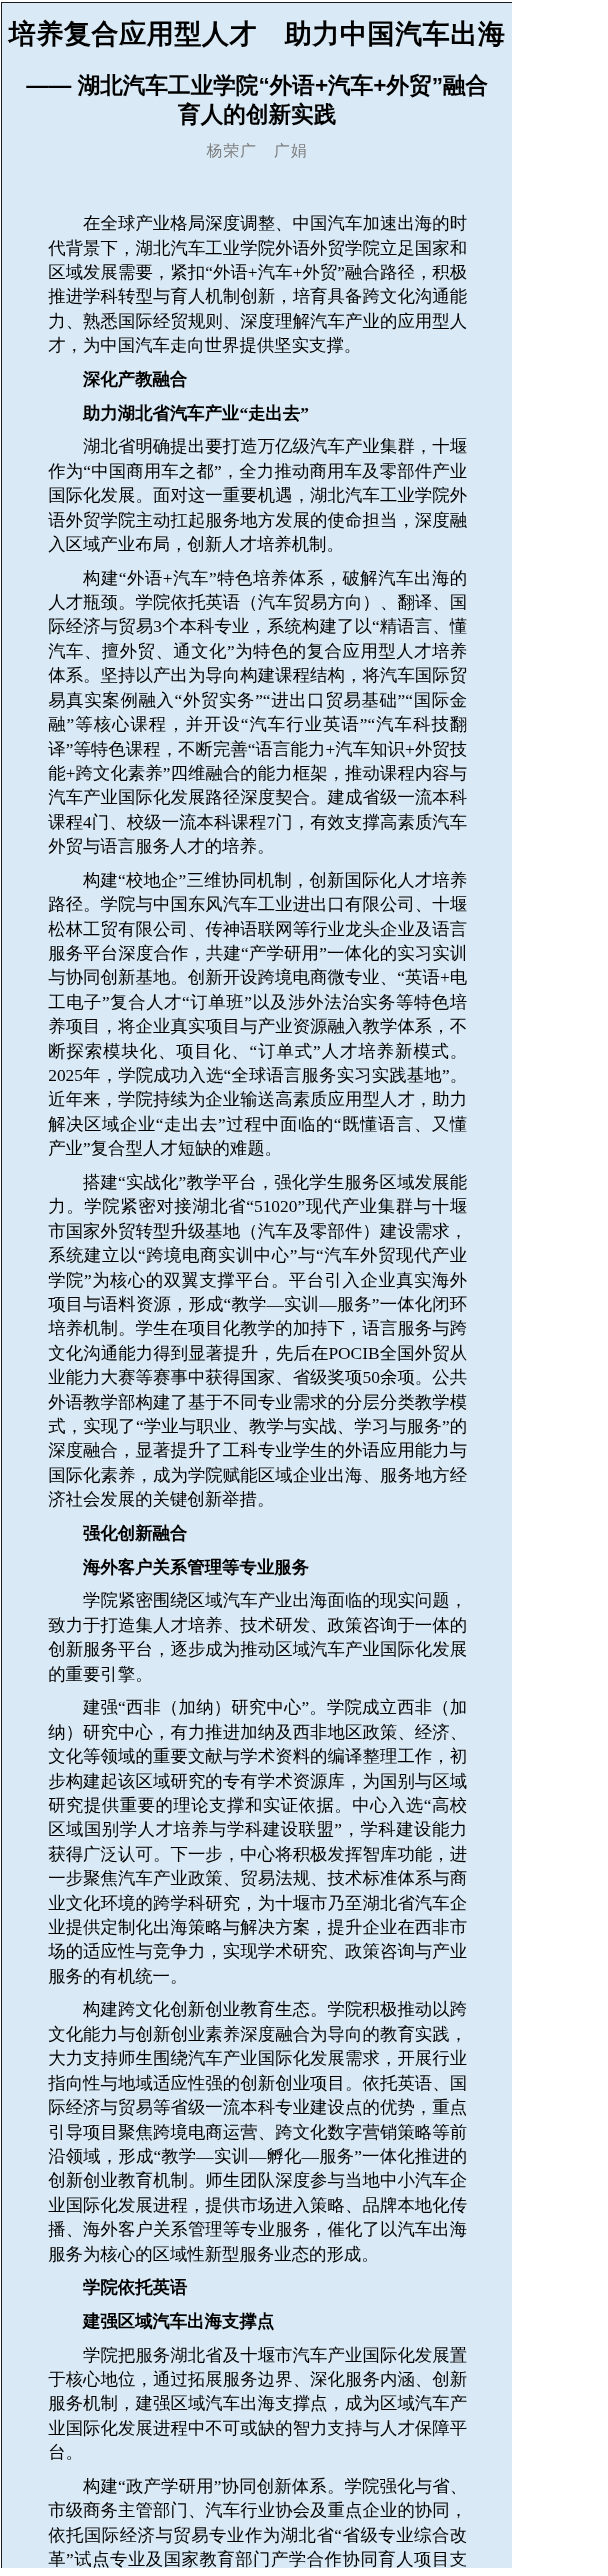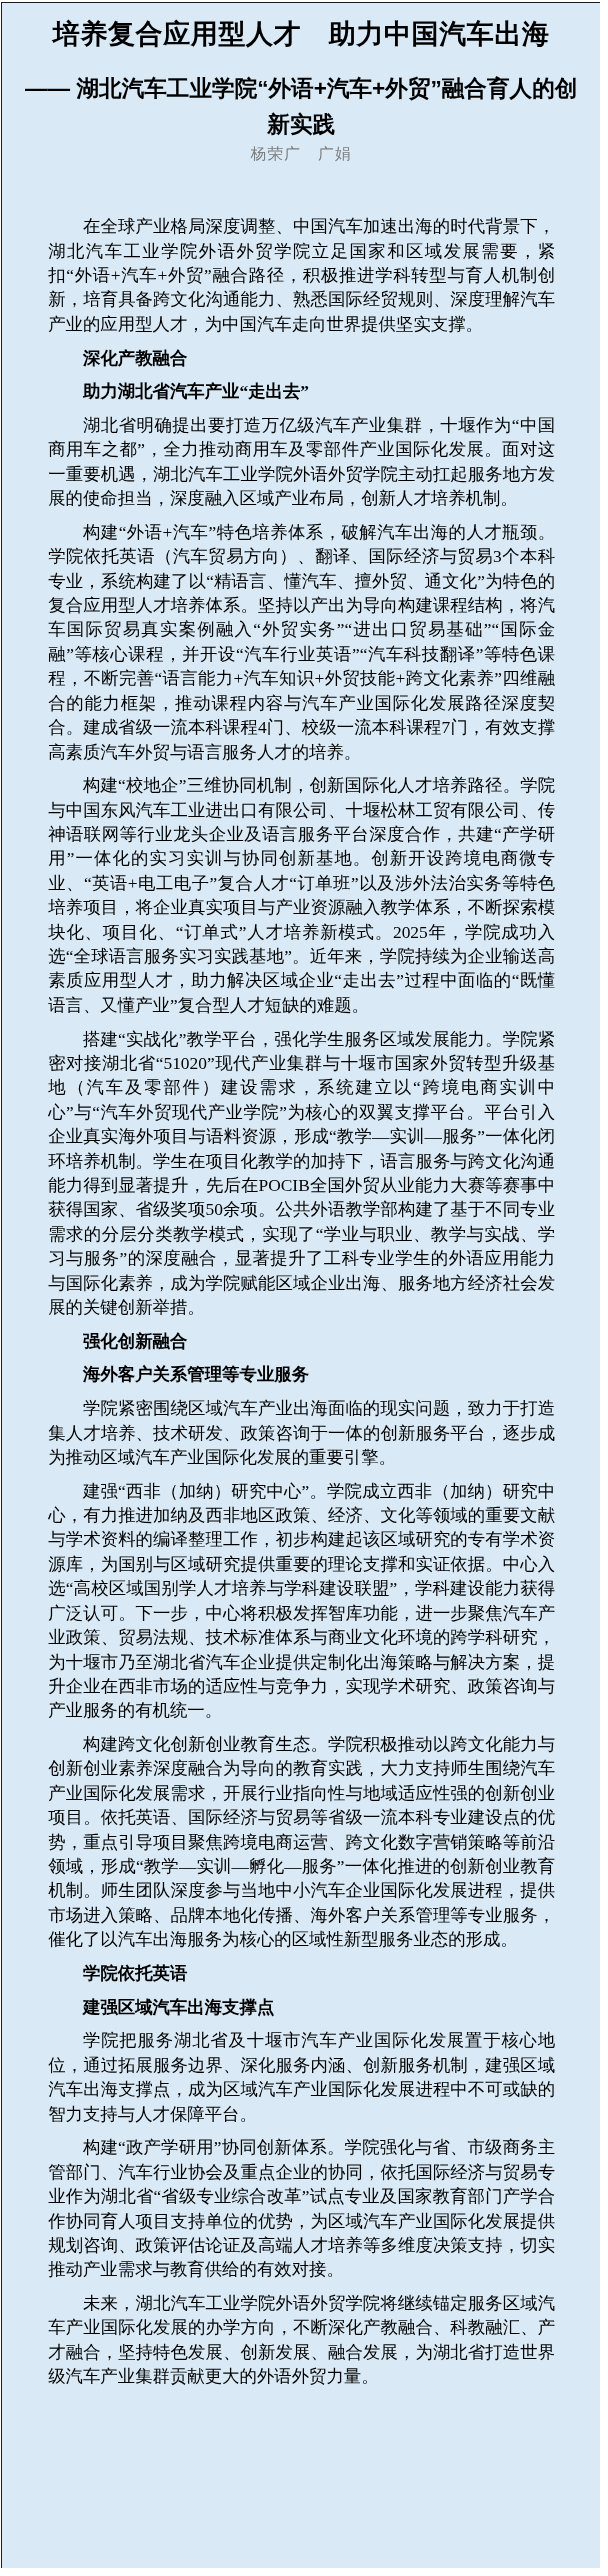--- a/index.html
+++ b/index.html
@@ -11,38 +11,38 @@
   }
   *{margin:0;padding:0;box-sizing:border-box;}
   html,body{background:var(--page-bg);}
   body{
     width:608px;height:2576px;position:relative;
     font-family:"Liberation Sans","DejaVu Sans",sans-serif;
     color:var(--text-color);
   }
   .panel{
     position:absolute;left:1.2px;top:1.7px;
-    width:599px;height:2566px;
+    width:511px;height:2566px;
     background:var(--panel-bg);
     border-top:1.2px solid var(--border-color);
     border-left:1.2px solid var(--border-color);
     overflow:hidden;
   }
   .header{text-align:center;padding-top:15px;}
   .title{
     font-size:27px;font-weight:bold;line-height:32.5px;
     letter-spacing:0.6px;
   }
   .subtitle{
     margin:21px auto 0;
     padding:0 14px;
-    font-size:22.6px;font-weight:bold;line-height:36px;
+    font-size:22.6px;font-weight:bold;line-height:29px;
   }
   .authors{
-    margin-top:1px;
+    margin-top:12px;
     font-size:15.7px;line-height:20px;
     color:var(--author-color);
     letter-spacing:1.2px;
   }
   .article-body{
     margin-top:50px;
     padding:0 45px 0 46px;
     font-size:17.4px;line-height:24.4px;
     text-align:justify;
     text-justify:inter-character;

